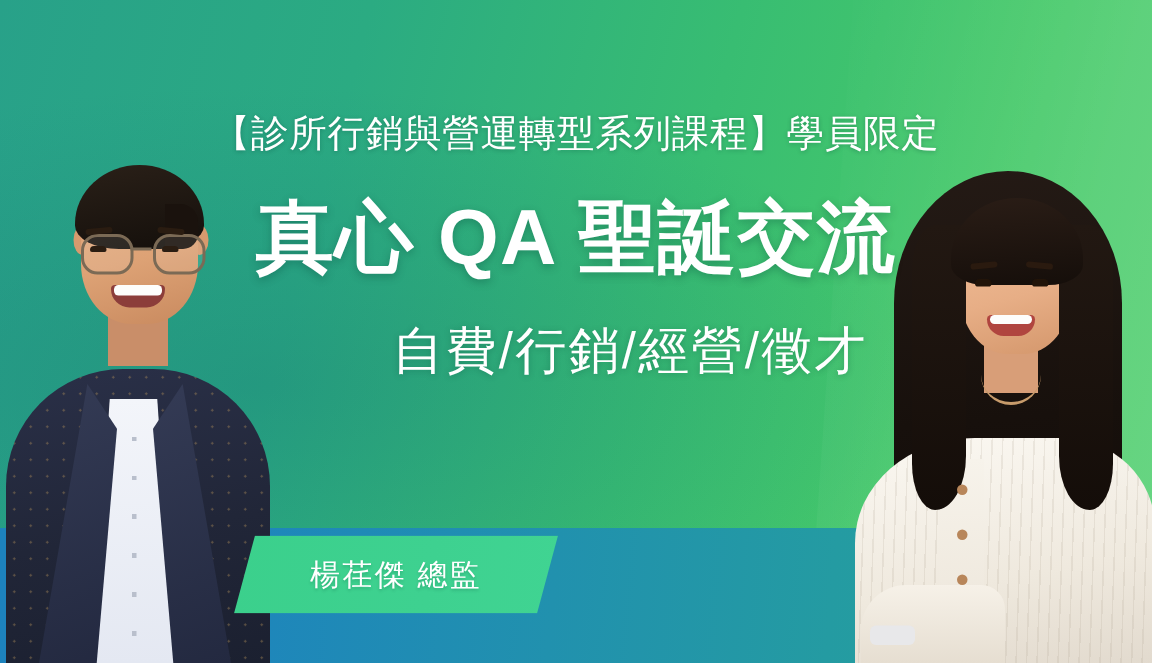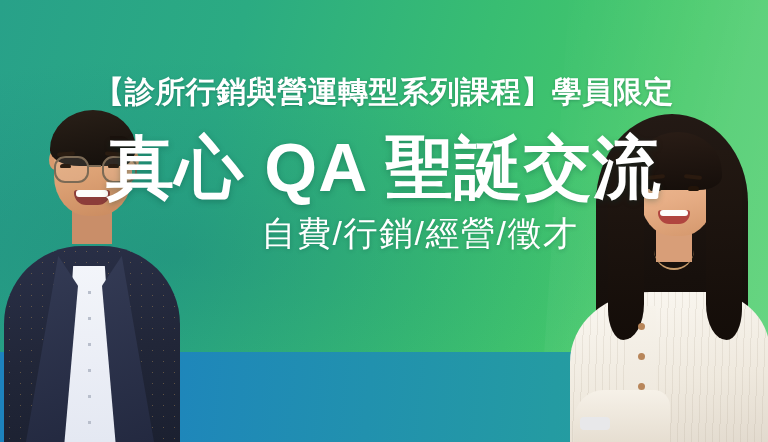--- a/index.html
+++ b/index.html
@@ -50,34 +50,34 @@
     z-index: 6;
     text-align: center;
     pointer-events: none;
   }
 
   .eyebrow {
     position: absolute;
     top: 72px;
     left: 0;
     width: 100%;
-    font-size: 30px;
-    font-weight: 700;
+    font-size: 25px;
+    font-weight: 400;
     letter-spacing: 0.5px;
     color: #ffffff;
     text-shadow: 0 1px 3px rgba(0,60,50,0.32);
     white-space: nowrap;
   }
 
   .headline {
     position: absolute;
     top: 131px;
     left: 0;
     width: 100%;
-    font-size: 68px;
+    font-size: 52px;
     line-height: 1.08;
     font-weight: 700;
     letter-spacing: 1px;
     color: #ffffff;
     text-shadow: 0 2px 6px rgba(0,60,50,0.30);
     white-space: nowrap;
   }
 
   .subline {
     position: absolute;
@@ -464,14 +464,17 @@
     <div class="arm"></div>
     <div class="watch"></div>
   </div>
 
   <div class="text-stack">
     <div class="eyebrow">【診所行銷與營運轉型系列課程】學員限定</div>
     <div class="headline">真心 QA 聖誕交流</div>
     <div class="subline">自費/行銷/經營/徵才</div>
   </div>
 
+  <div class="ribbon ribbon-left">
+    <span class="ribbon-label">楊荏傑 總監</span>
+  </div>
 
 </div>
 
 </body></html>

